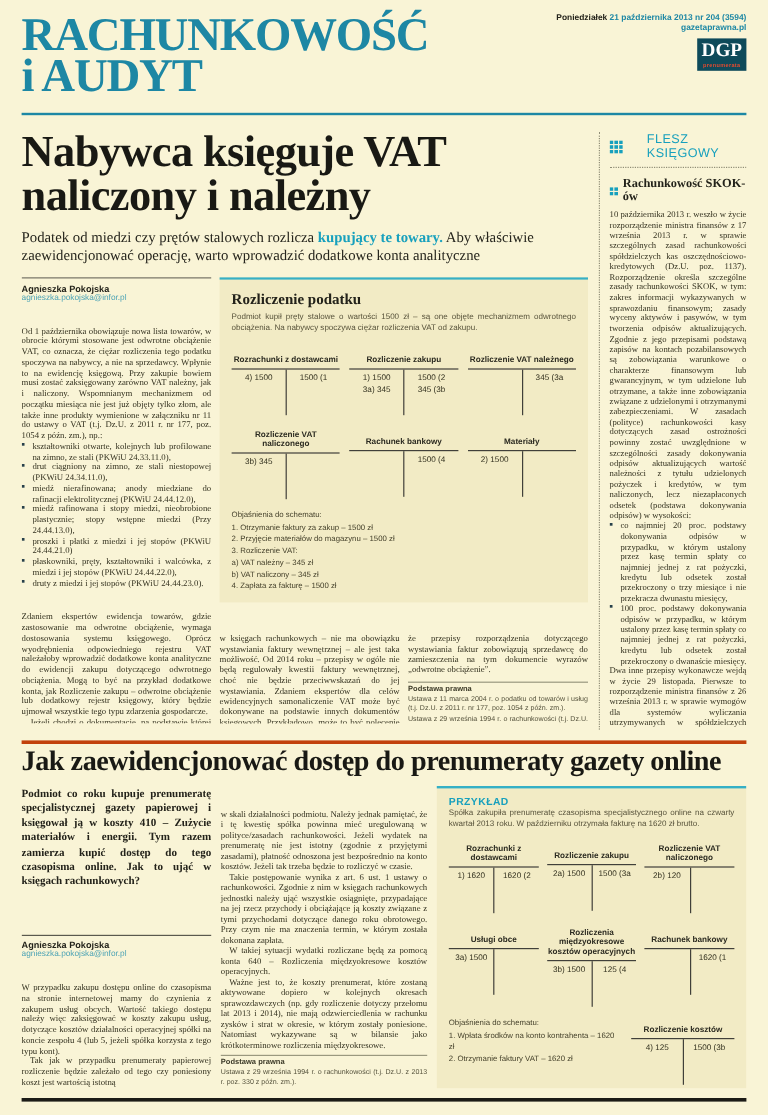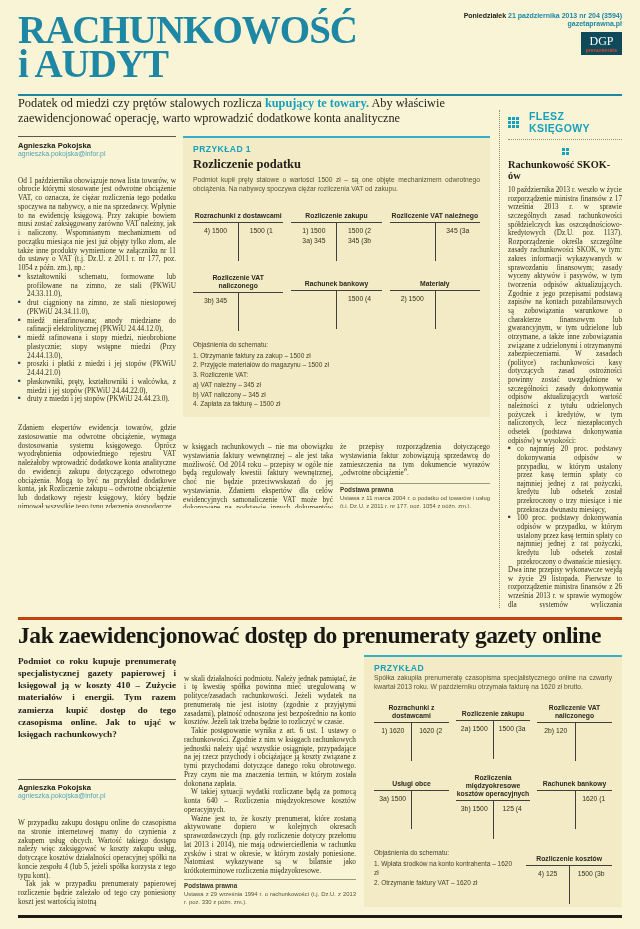--- a/index.html
+++ b/index.html
@@ -18,21 +18,21 @@
     letter-spacing:-1px; padding-top:13px; }
   .mast-right{ position:absolute; top:12px; right:0; text-align:right;
     font-family:"Liberation Sans", sans-serif; }
   .dateline{ font-size:7px; font-weight:bold; }
   .dl-bold{ color:#23221a; }
   .dl-teal{ color:#1d87a4; }
   .siteline{ font-size:7px; font-weight:bold; color:#1d87a4; margin-top:1px; }
   .siteline a{ color:#1d87a4; text-decoration:none; }
   .logo{ display:inline-block; margin-top:5px; background:#0e4a5a; color:#fff;
     width:41px; padding:3px 0 2px; text-align:center; }
-  .logo-main{ font-family:"Liberation Serif", serif; font-weight:normal; font-size:12px; line-height:1; }
+  .logo-main{ font-family:"Liberation Serif", serif; font-weight:bold; font-size:16px; line-height:1; }
   .logo-sub{ font-size:4.6px; color:#e24b30; font-weight:bold; letter-spacing:.3px; margin-top:1px; }
 
   
   .main{ display:flex; }
   .left{ width:472px; }
   h1{ font-size:37px; line-height:1.0; letter-spacing:-0.5px; color:#191914;
     margin:12px 0 9px; font-weight:bold; }
   .lead{ font-size:12.3px; line-height:1.25; color:#26251d; margin-bottom:9px; width:468px; }
   .lead .hl{ color:#17a0bd; font-weight:bold; }
   .main-row{ display:flex; height:372px; overflow:hidden; }
@@ -76,25 +76,25 @@
   .col-c{ width:150px; }
   .podstawa{ border-top:1px solid #9a987f; margin-top:5px; padding-top:2px;
     font-family:"Liberation Sans", sans-serif; font-size:5.9px; line-height:1.3;
     color:#55523c; text-align:justify; }
   .podstawa .pp-title{ font-weight:bold; font-size:6.3px; color:#3c3a28; }
   .podstawa p{ margin-top:1px; }
 
   
   .sidebar{ width:126px; margin-left:9px; border-left:1px dotted #8f8d76; padding-left:8px;
     height:498px; overflow:hidden; margin-top:14px; }
-  .flesz-head{ display:flex; align-items:center; gap:10px; color:#17a0bd;
-    font-family:"Liberation Sans", sans-serif; font-weight:bold; font-size:10.5px;
+  .flesz-head{ display:flex; align-items:center; gap:20px; color:#17a0bd;
+    font-family:"Liberation Sans", sans-serif; font-weight:normal; font-size:10.5px;
     letter-spacing:.4px; border-bottom:1px dotted #8f8d76; padding-bottom:5px;justify-content:space-between; }
   .sb-title{ display:flex; align-items:center; gap:4px; font-size:10.3px; font-weight:bold;
-    color:#23221a; margin:8px 0 5px;flex-direction:column; }
+    color:#23221a; margin:8px 0 5px; }
   .sb-text{ font-size:7.2px; line-height:1.2; text-align:justify; color:#33311f; }
   ul.sq.sb li{ font-size:7.2px; }
 
   
   .section2{ border-top:3px solid #c2410c; margin-top:9px; padding-top:3px; }
   h2{ font-size:23.5px; letter-spacing:-0.4px; color:#191914; font-weight:bold; line-height:1.05; }
   .s2-row{ display:flex; margin-top:7px; height:252px; overflow:hidden; }
   .s2-col1{ width:158px; margin-right:8px; display:flex; flex-direction:column; }
   .s2-lead{ font-size:9.2px; font-weight:bold; line-height:1.33; color:#23221a; text-align:justify; }
   .s2-authorblock{ border-top:1px solid #5a594e; margin-top:auto; padding-top:3px; }
@@ -127,48 +127,49 @@
       </div>
       <div class="logo">
         <div class="logo-main">DGP</div>
         <div class="logo-sub">prenumerata</div>
       </div>
     </div>
   </header>
 
   <div class="main">
     <div class="left">
+      <h1><span>Nabywca księguje VAT</span><br>
+        <span>naliczony i należny</span></h1>
       <p class="lead"><span>Podatek od miedzi czy prętów stalowych rozlicza </span><span class="hl">kupujący te towary.</span><span> Aby właściwie zaewidencjonować operację, warto wprowadzić dodatkowe konta analityczne</span></p>
 
       <div class="main-row">
 
         <div class="col-a">
           <div class="author-name">Agnieszka Pokojska</div>
           <div class="author-email">
             <a href="#">agnieszka.pokojska@infor.pl</a>
           </div>
           <div class="bodytext">
             <p>Od 1 października obowiązuje nowa lista towarów, w obrocie którymi stosowane jest odwrotne obciążenie VAT, co oznacza, że ciężar rozliczenia tego podatku spoczywa na nabywcy, a nie na sprzedawcy. Wpłynie to na ewidencję księgową. Przy zakupie bowiem musi zostać zaksięgowany zarówno VAT należny, jak i naliczony. Wspomnianym mechanizmem od początku miesiąca nie jest już objęty tylko złom, ale także inne produkty wymienione w załączniku nr 11 do ustawy o VAT (t.j. Dz.U. z 2011 r. nr 177, poz. 1054 z późn. zm.), np.:</p>
             <ul class="sq">
-              <li>kształtowniki schematu, formowane lub profilowane na zimno, ze stali (PKWiU 24.33.11.0),</li>
+              <li>kształtowniki otwarte, kolejnych lub profilowane na zimno, ze stali (PKWiU 24.33.11.0),</li>
               <li>drut ciągniony na zimno, ze stali niestopowej (PKWiU 24.34.11.0),</li>
               <li>miedź nierafinowana; anody miedziane do rafinacji elektrolitycznej (PKWiU 24.44.12.0),</li>
               <li>miedź rafinowana i stopy miedzi, nieobrobione plastycznie; stopy wstępne miedzi (Przy 24.44.13.0),</li>
               <li>proszki i płatki z miedzi i jej stopów (PKWiU 24.44.21.0)</li>
               <li>płaskowniki, pręty, kształtowniki i walcówka, z miedzi i jej stopów (PKWiU 24.44.22.0),</li>
               <li>druty z miedzi i jej stopów (PKWiU 24.44.23.0).</li>
             </ul>
             <p>Zdaniem ekspertów ewidencja towarów, gdzie zastosowanie ma odwrotne obciążenie, wymaga dostosowania systemu księgowego. Oprócz wyodrębnienia odpowiedniego rejestru VAT należałoby wprowadzić dodatkowe konta analityczne do ewidencji zakupu dotyczącego odwrotnego obciążenia. Mogą to być na przykład dodatkowe konta, jak Rozliczenie zakupu – odwrotne obciążenie lub dodatkowy rejestr księgowy, który będzie ujmował wszystkie tego typu zdarzenia gospodarcze.</p>
             <p>Jeżeli chodzi o dokumentację, na podstawie której podmiot dokonuje rozliczeń VAT</p>
           </div>
         </div>
 
         <div class="main-right">
           <div class="example-box">
-            <div class="ex-label">PRZYKŁAD 1</div>
             <div class="ex-title">Rozliczenie podatku</div>
             <div class="ex-desc">Podmiot kupił pręty stalowe o wartości 1500 zł – są one objęte mechanizmem odwrotnego obciążenia. Na nabywcy spoczywa ciężar rozliczenia VAT od zakupu.</div>
 
             <div class="tacct-row">
               <div class="tacct">
                 <div class="tacct-name">Rozrachunki z dostawcami</div>
                 <div class="tacct-body">
                   <div class="tside debit">
                       <div>4) 1500</div>
                     </div>

